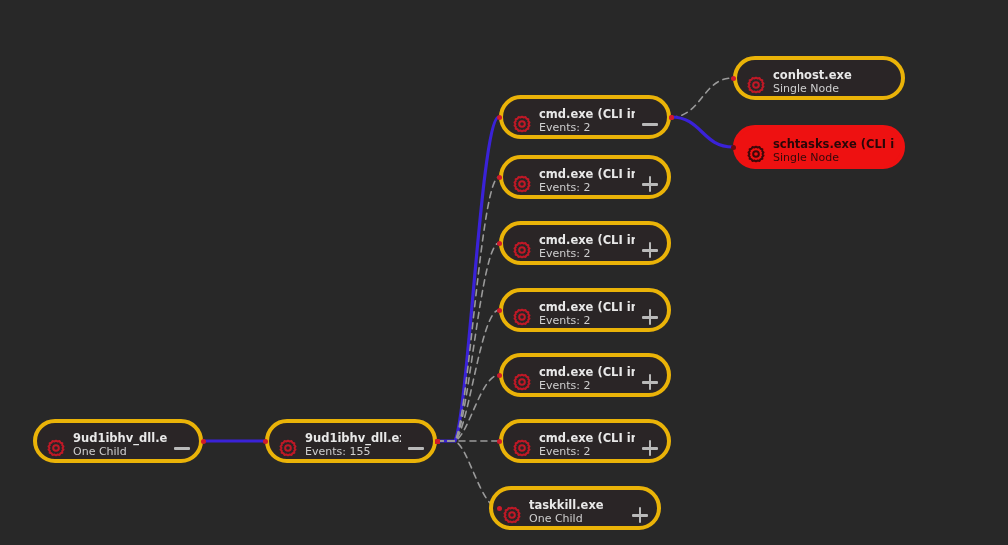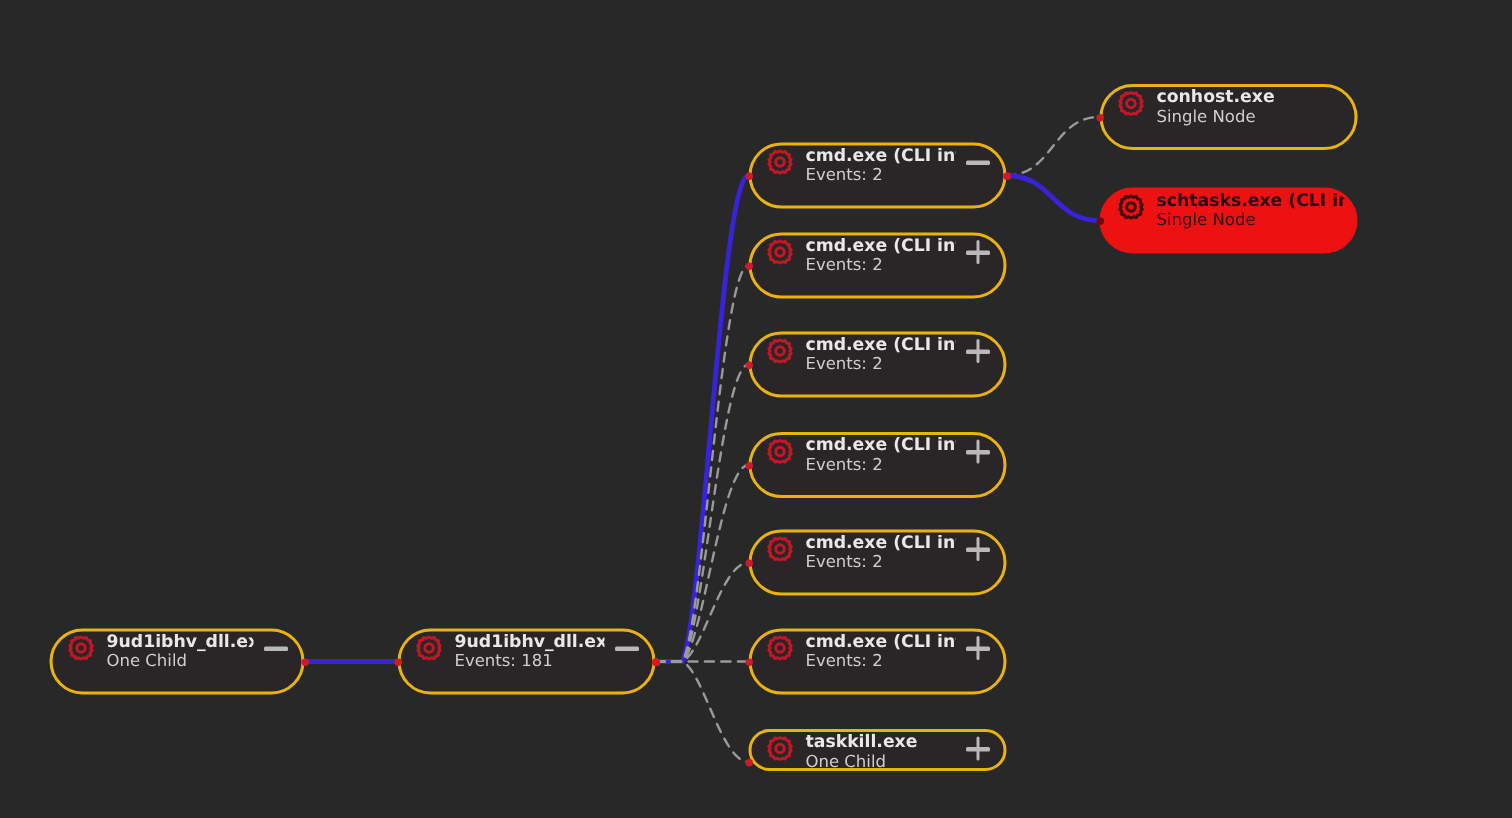--- a/index.html
+++ b/index.html
@@ -25,25 +25,25 @@
     position: absolute;
     left: 0;
     top: 0;
     width: 1008px;
     height: 545px;
     pointer-events: none;
   }
   .node {
     position: absolute;
     box-sizing: border-box;
-    border: 2px solid #eab308;
+    border: 4px solid #eab308;
     border-radius: 999px;
     background: #2a2526;
     display: flex;
-    align-items: flex-start;
+    align-items: flex-end;
     padding: 0 6px 0 8px;
     overflow: hidden;
   }
   .node.selected {
     background: #ee1111;
     border-color: #ee1111;
   }
   .node-gear {
     flex: 0 0 auto;
     width: 22px;
@@ -151,21 +151,21 @@
         <span class="node-gear">
           <svg width="20" height="20" viewBox="0 0 24 24" aria-hidden="true">
             <g fill="none" stroke="#c01826" stroke-width="2.4">
               <path d="M12 3.2 L14 4.2 L16.2 3.6 L17.4 5.6 L19.6 6.2 L19.4 8.5 L21 10.2 L19.8 12 L21 13.8 L19.4 15.5 L19.6 17.8 L17.4 18.4 L16.2 20.4 L14 19.8 L12 20.8 L10 19.8 L7.8 20.4 L6.6 18.4 L4.4 17.8 L4.6 15.5 L3 13.8 L4.2 12 L3 10.2 L4.6 8.5 L4.4 6.2 L6.6 5.6 L7.8 3.6 L10 4.2 Z" stroke-linejoin="round"></path>
               <circle cx="12" cy="12" r="3.4"></circle>
             </g>
           </svg>
         </span>
         <div class="node-text">
           <div class="node-title">9ud1ibhv_dll.exe</div>
-          <div class="node-sub">Events: 181</div>
+          <div class="node-sub">Events: 155</div>
         </div>
         <span class="toggle"></span>
       </div>
       <div class="node" style="left: 499px; top: 95px; width: 172px; height: 44px;">
         <span class="node-gear">
           <svg width="20" height="20" viewBox="0 0 24 24" aria-hidden="true">
             <g fill="none" stroke="#c01826" stroke-width="2.4">
               <path d="M12 3.2 L14 4.2 L16.2 3.6 L17.4 5.6 L19.6 6.2 L19.4 8.5 L21 10.2 L19.8 12 L21 13.8 L19.4 15.5 L19.6 17.8 L17.4 18.4 L16.2 20.4 L14 19.8 L12 20.8 L10 19.8 L7.8 20.4 L6.6 18.4 L4.4 17.8 L4.6 15.5 L3 13.8 L4.2 12 L3 10.2 L4.6 8.5 L4.4 6.2 L6.6 5.6 L7.8 3.6 L10 4.2 Z" stroke-linejoin="round"></path>
               <circle cx="12" cy="12" r="3.4"></circle>
             </g>
@@ -245,21 +245,21 @@
               <circle cx="12" cy="12" r="3.4"></circle>
             </g>
           </svg>
         </span>
         <div class="node-text">
           <div class="node-title">cmd.exe (CLI interp...</div>
           <div class="node-sub">Events: 2</div>
         </div>
         <span class="toggle plus"></span>
       </div>
-      <div class="node" style="left: 499px; top: 486px; width: 172px; height: 28px;">
+      <div class="node" style="left: 489px; top: 486px; width: 172px; height: 44px;">
         <span class="node-gear">
           <svg width="20" height="20" viewBox="0 0 24 24" aria-hidden="true">
             <g fill="none" stroke="#c01826" stroke-width="2.4">
               <path d="M12 3.2 L14 4.2 L16.2 3.6 L17.4 5.6 L19.6 6.2 L19.4 8.5 L21 10.2 L19.8 12 L21 13.8 L19.4 15.5 L19.6 17.8 L17.4 18.4 L16.2 20.4 L14 19.8 L12 20.8 L10 19.8 L7.8 20.4 L6.6 18.4 L4.4 17.8 L4.6 15.5 L3 13.8 L4.2 12 L3 10.2 L4.6 8.5 L4.4 6.2 L6.6 5.6 L7.8 3.6 L10 4.2 Z" stroke-linejoin="round"></path>
               <circle cx="12" cy="12" r="3.4"></circle>
             </g>
           </svg>
         </span>
         <div class="node-text">
           <div class="node-title">taskkill.exe</div>

